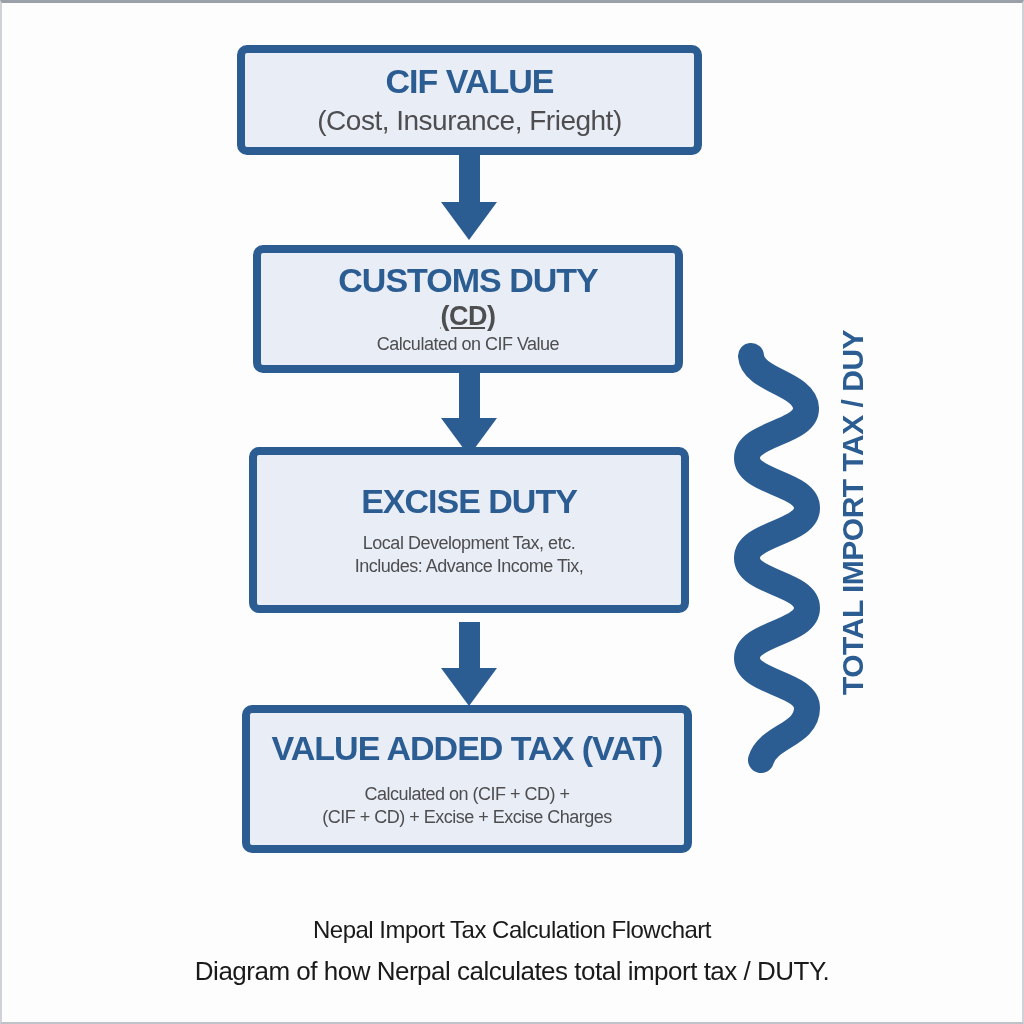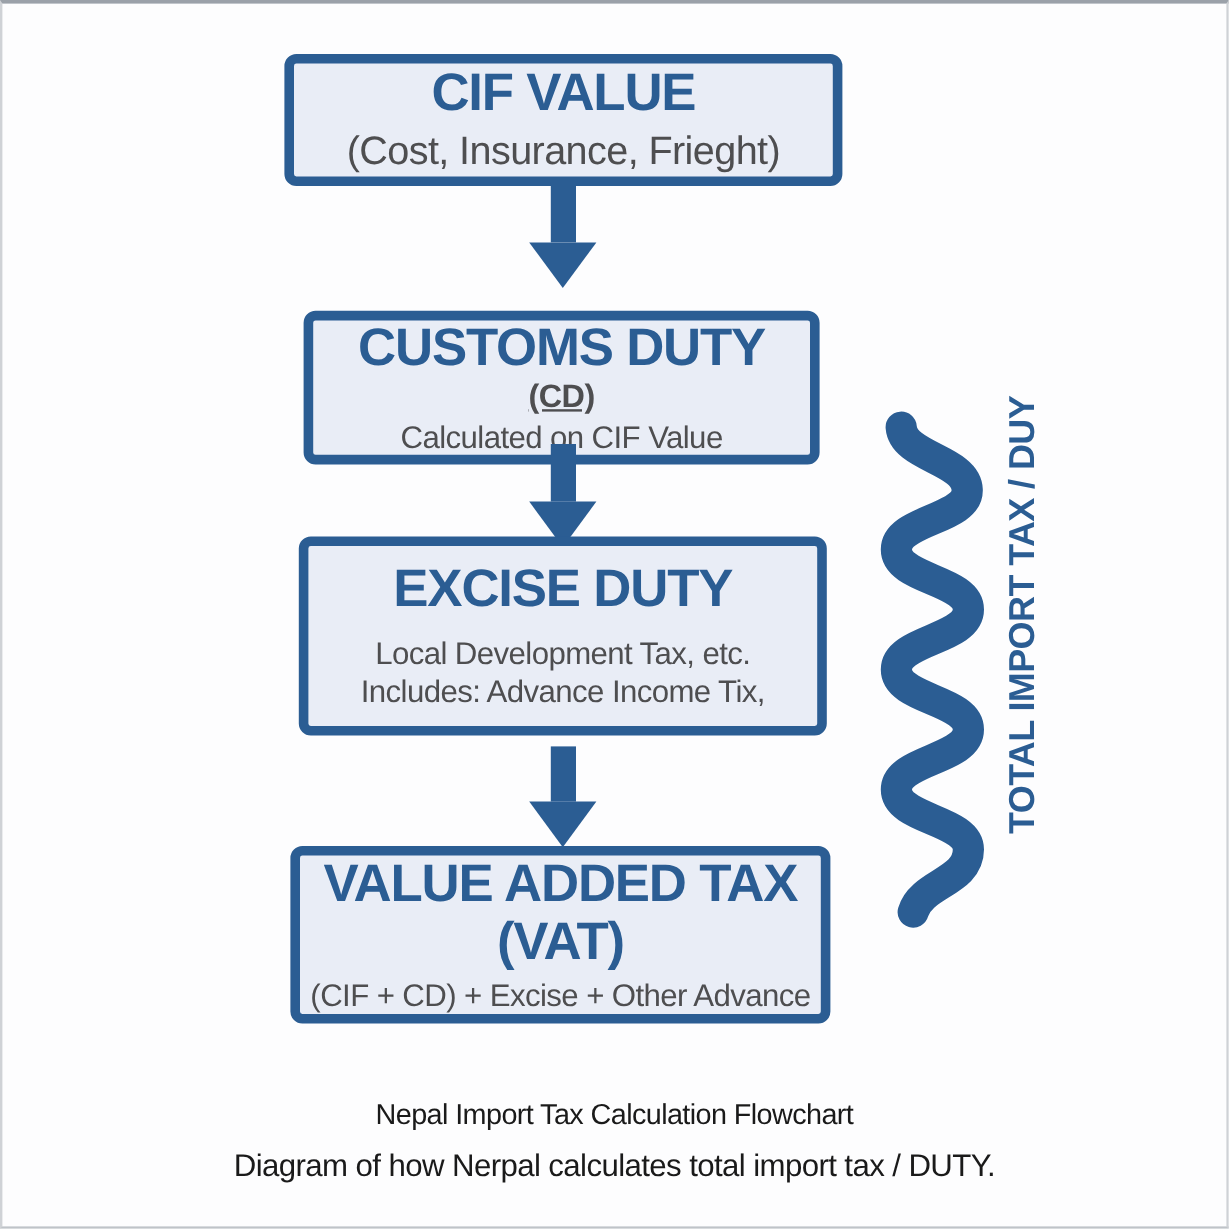--- a/index.html
+++ b/index.html
@@ -27,47 +27,47 @@
     border-radius: 10px;
     display: flex;
     flex-direction: column;
     align-items: center;
     justify-content: center;
     text-align: center;
   }
   .box-title {
     color: #2b5d93;
     font-weight: 700;
-    font-size: 44px;
+    font-size: 34px;
     letter-spacing: -1px;
     line-height: 1.1;
   }
   .box-sub {
     color: #4e4e50;
-    font-size: 33px;
+    font-size: 28px;
     letter-spacing: -0.5px;
     line-height: 1.2;
   }
   .box-sub-bold {
     color: #4e4e50;
     font-size: 27px;
     font-weight: 700;
     letter-spacing: -0.5px;
     line-height: 1.25;
     text-decoration: underline;
   }
   .box-note {
     color: #4e4e50;
-    font-size: 26px;
+    font-size: 18px;
     letter-spacing: -0.5px;
     line-height: 1.25;
   }
   #box-cif    { left: 235px; top: 42px;  width: 465px; height: 110px; }
   #box-cif .box-title { margin-bottom: 4px; }
-  #box-customs{ left: 251px; top: 256px; width: 430px; height: 128px; }
+  #box-customs{ left: 251px; top: 242px; width: 430px; height: 128px; }
   #box-excise { left: 247px; top: 444px; width: 440px; height: 166px; }
   #box-vat    { left: 240px; top: 702px; width: 450px; height: 148px; }
   .gap-sm { height: 12px; }
   .gap-md { height: 16px; }
 
   .flow-arrow { position: absolute; width: 56px; }
   .flow-arrow .stem {
     width: 21px;
     background: #2b5d93;
     margin: 0 auto;
@@ -148,21 +148,22 @@
   </div>
 
   <div class="flow-arrow" id="arrow-3">
     <div class="stem"></div>
     <div class="head"></div>
   </div>
 
   <div class="box" id="box-vat">
     <div class="box-title">VALUE ADDED TAX (VAT)</div>
     <div class="gap-md"></div>
-    <div class="box-note">(CIF + CD) + Excise + Other Advance</div>
+    <div class="box-note">Calculated on (CIF + CD) +</div>
+    <div class="box-note">(CIF + CD) + Excise + Excise Charges</div>
   </div>
 
   <svg id="squiggle" width="114" height="450" viewBox="718 328 114 450">
     <path d="M 749 353
              C 751 378, 803 380, 804 405
              C 805 430, 745 430, 745 455
              C 745 480, 805 480, 805 505
              C 805 530, 745 530, 745 555
              C 745 580, 805 580, 805 605
              C 805 630, 745 630, 745 655

